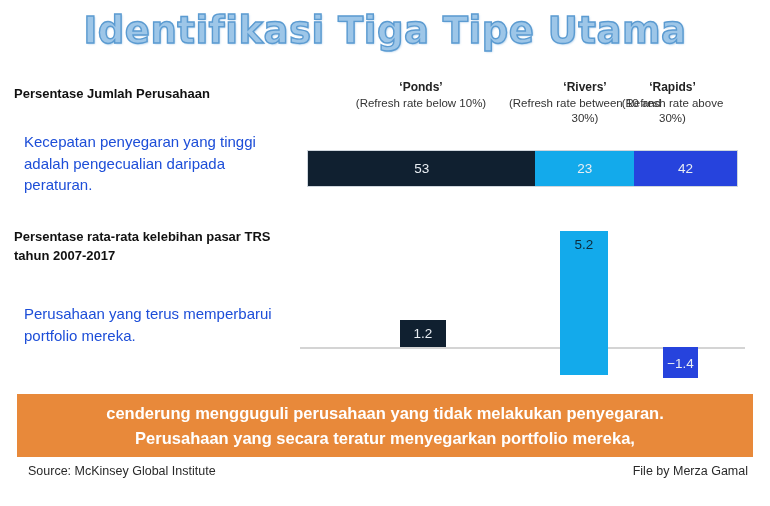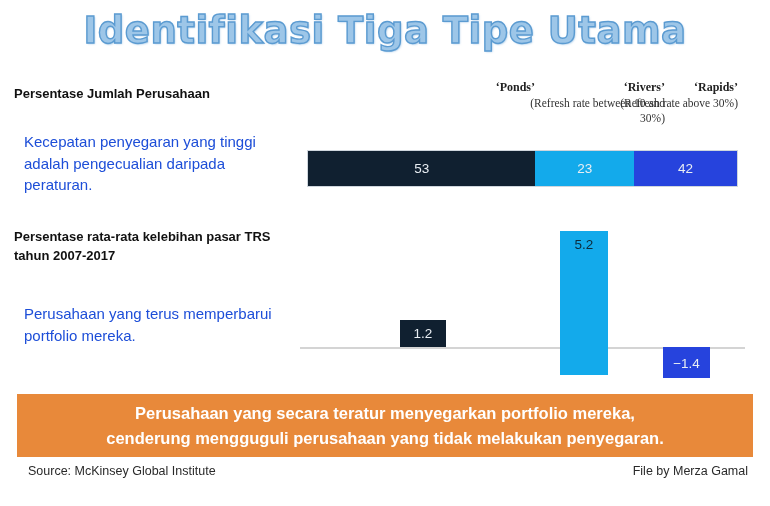--- a/index.html
+++ b/index.html
@@ -58,25 +58,24 @@
   
   #col-headers {
     position: absolute;
     left: 307px;
     top: 80px;
     width: 431px;
     height: 62px;
   }
   .col-header {
     position: absolute;
-    text-align: right;
+    text-align: center;
     font-size: 11.5px;
     line-height: 15px;
     color: #222222;
-    font-family: Liberation Serif, serif;
   }
   .col-header .col-title {
     display: block;
     font-weight: bold;
     font-size: 12px;
     margin-bottom: 1px;
   }
   .col-header .col-sub {
     display: block;
     color: #333333;
@@ -137,21 +136,21 @@
     align-items: flex-end;
   }
   .col-bar.negative .bar-label {
     margin-top: 0;
     margin-bottom: 7px;
   }
   .col-bar.lightblue .bar-label { color: #0d2b3c; }
 
   #col-bar-0 { left: 100px; width: 46px; top: 98px;  height: 27px; }
   #col-bar-1 { left: 260px; width: 48px; top: 9px;   height: 116px; }
-  #col-bar-2 { left: 363px; width: 47px; top: 125px; height: 30px; }
+  #col-bar-2 { left: 363px; width: 35px; top: 125px; height: 30px; }
 
   
   #callout {
     position: absolute;
     left: 17px;
     top: 394px;
     width: 736px;
     height: 63px;
     box-sizing: border-box;
     display: flex;
@@ -186,20 +185,21 @@
 <div class="left-body" id="left-body-1">Kecepatan penyegaran yang tinggi adalah pengecualian daripada peraturan.</div>
 
 <div class="left-head" id="left-head-2">Persentase rata-rata kelebihan pasar TRS tahun 2007-2017</div>
 
 <div class="left-body" id="left-body-2">Perusahaan yang terus memperbarui portfolio mereka.</div>
 
 <div id="col-headers">
 
   <div class="col-header" id="col-header-0">
     <span class="col-title">‘Ponds’</span>
+    <span class="col-sub">(Refresh rate below 10%)</span>
   </div>
 
   <div class="col-header" id="col-header-1">
     <span class="col-title">‘Rivers’</span>
     <span class="col-sub">(Refresh rate between 10 and 30%)</span>
   </div>
 
   <div class="col-header" id="col-header-2">
     <span class="col-title">‘Rapids’</span>
     <span class="col-sub">(Refresh rate above 30%)</span>
@@ -229,19 +229,19 @@
   <div class="col-bar lightblue" id="col-bar-1" style="background: rgb(19, 170, 235); height: 144px; top: 9px;">
     <span class="bar-label">5.2</span>
   </div>
 
   <div class="col-bar negative" id="col-bar-2" style="background: rgb(38, 67, 221); height: 31.2308px; top: 125px;">
     <span class="bar-label">−1.4</span>
   </div>
 </div>
 
 <div id="callout" style="background: rgb(232, 137, 58); color: rgb(255, 255, 255);">
+  <div>cenderung mengguguli perusahaan yang tidak melakukan penyegaran.</div>
   <div>Perusahaan yang secara teratur  menyegarkan portfolio mereka,</div>
-  <div>cenderung mengguguli perusahaan yang tidak melakukan penyegaran.</div>
 </div>
 
 <div class="footer-text" id="footer-source">Source: McKinsey Global Institute</div>
 
 <div class="footer-text" id="footer-credit">File by Merza Gamal</div>
 
 </body></html>

